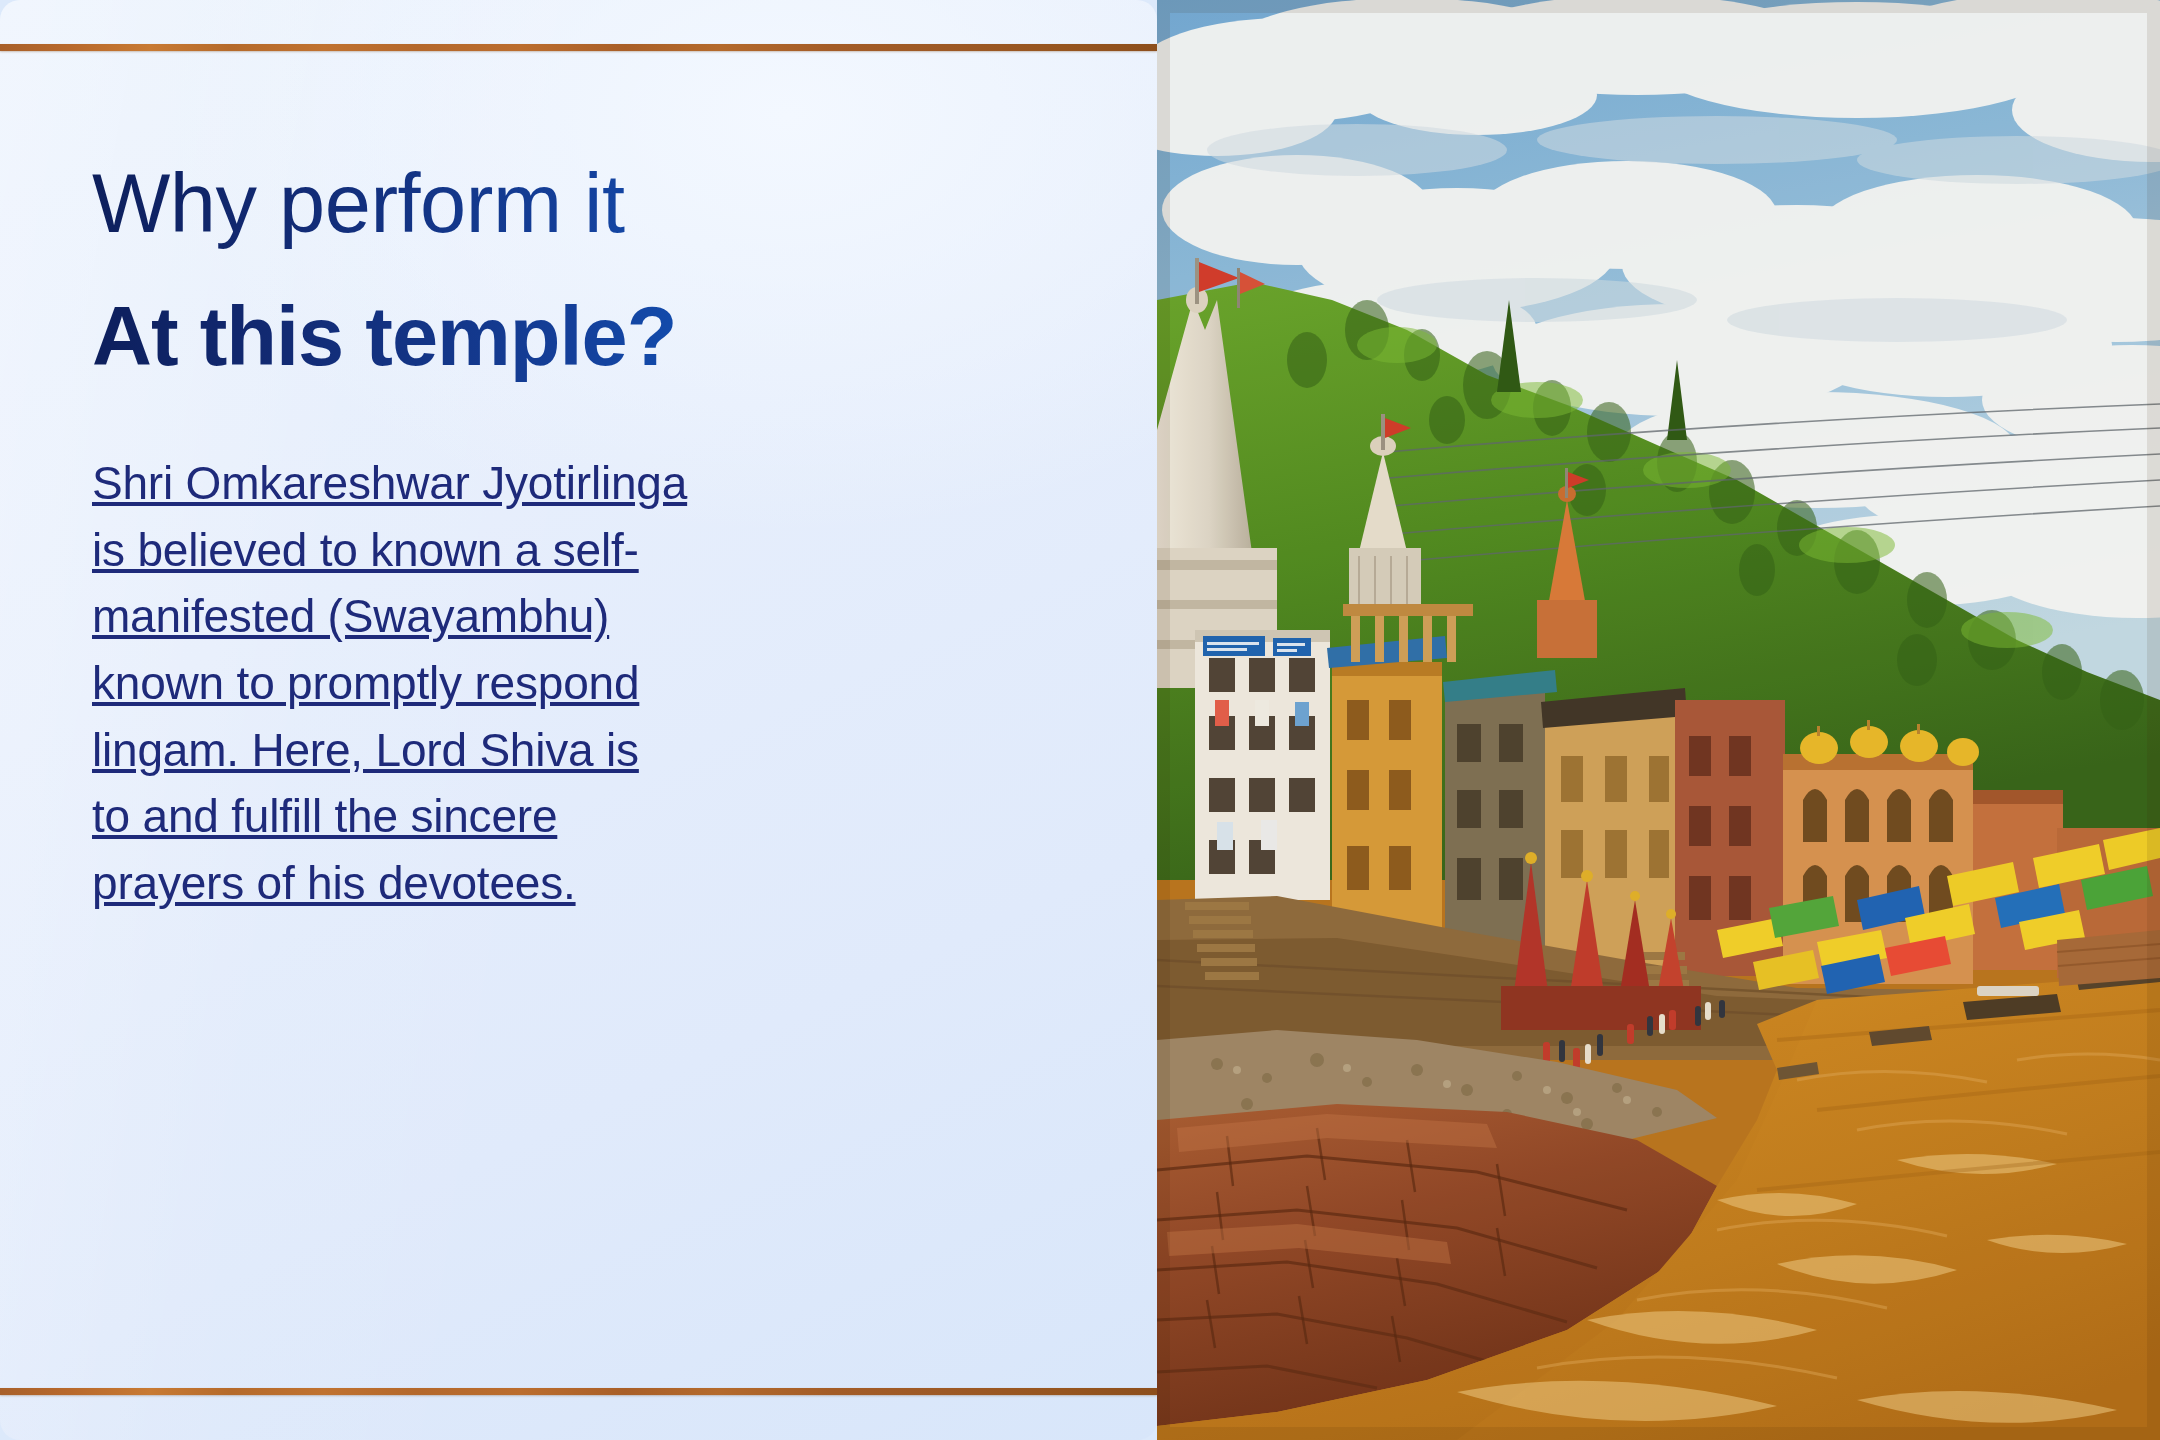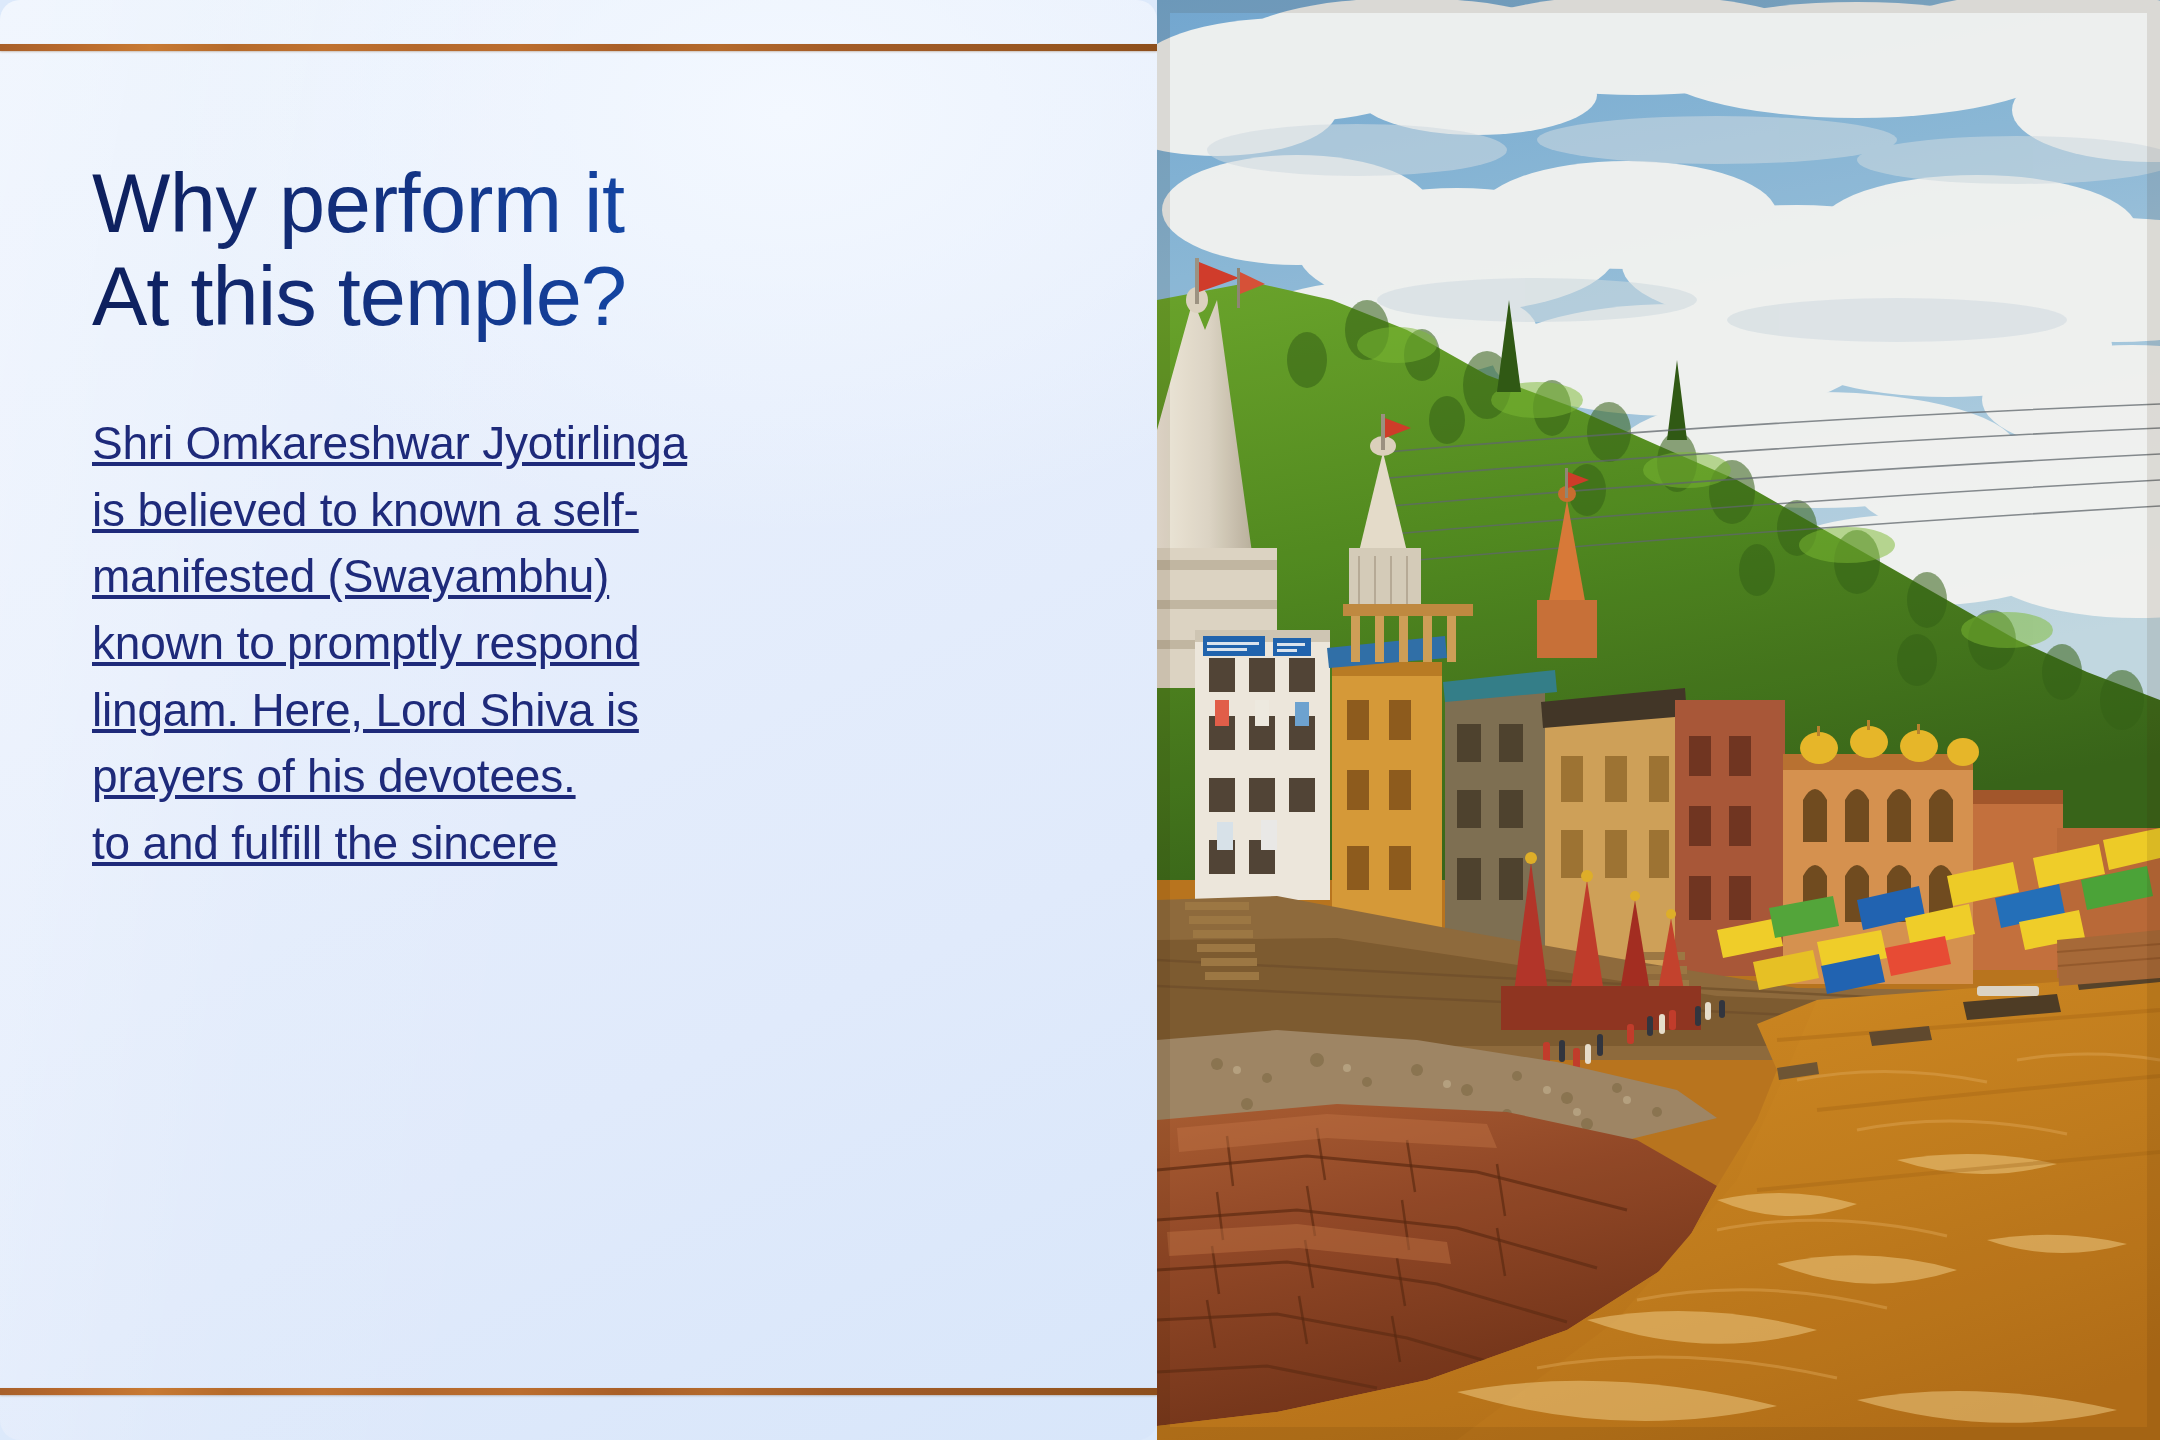--- a/index.html
+++ b/index.html
@@ -50,21 +50,21 @@
     line-height:1.12;
     letter-spacing:-0.5px;
     background:linear-gradient(96deg,#0d1f5c 0%, #122a73 18%, #14409b 46%, #0f63cf 74%, #0a6ce2 100%);
     -webkit-background-clip:text;
     background-clip:text;
     color:transparent;
     -webkit-text-fill-color:transparent;
     white-space:nowrap;
   }
   .heading-line-1 { font-weight:300; }
-  .heading-line-2 { font-weight:400; letter-spacing:-1px; }
+  .heading-line-2 { font-weight:700; letter-spacing:-1px;margin-top:40px; }
 
   .body-copy {
     margin-top:66px;
     max-width:700px;
     font-size:46px;
     line-height:1.45;
     font-weight:400;
     color:#1e2a7a;
     letter-spacing:-0.2px;
     text-decoration:underline;
@@ -97,22 +97,22 @@
         <span class="heading-line heading-line-1">Why perform it</span>
         <span class="heading-line heading-line-2">At this temple?</span>
       </h1>
 
       <p class="body-copy">
         <span class="body-line">Shri Omkareshwar Jyotirlinga</span>
         <span class="body-line">is believed to known a self-</span>
         <span class="body-line">manifested (Swayambhu)</span>
         <span class="body-line">known to promptly respond</span>
         <span class="body-line">lingam. Here, Lord Shiva is</span>
+        <span class="body-line">to and fulfill the sincere</span>
         <span class="body-line">prayers of his devotees.</span>
-        <span class="body-line">to and fulfill the sincere</span>
       </p>
 
     </div>
   </section>
 
   <section class="photo">
     <svg viewBox="0 0 1003 1440" preserveAspectRatio="xMidYMid slice">
       <defs>
         <linearGradient id="skyG" x1="0" y1="0" x2="0.25" y2="1">
           <stop offset="0%" stop-color="#6fa9d8"></stop>

